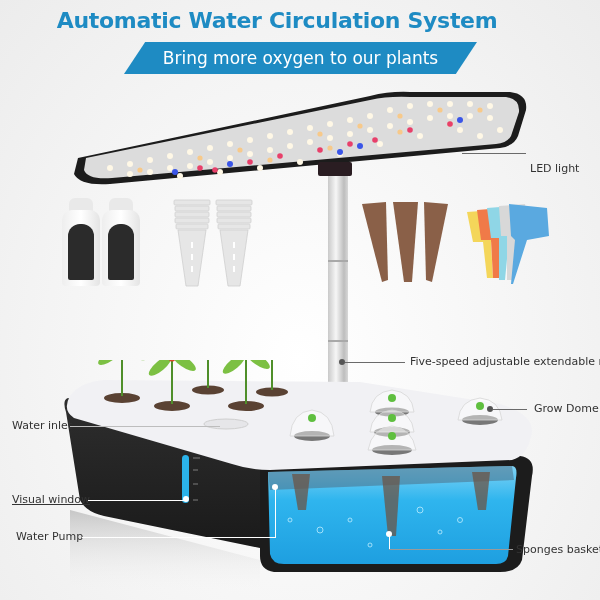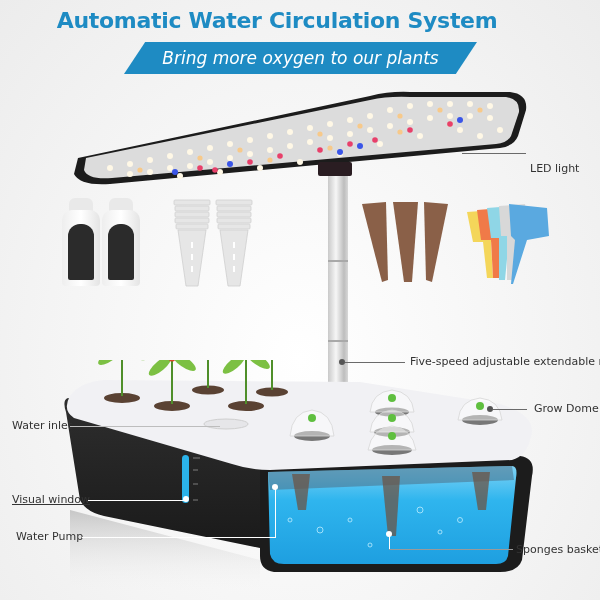--- a/index.html
+++ b/index.html
@@ -1,20 +1,20 @@
 <!DOCTYPE html>
 <html><head>
 <meta charset="utf-8">
 <style>
   html,body{margin:0;padding:0;}
   body{width:600px;height:600px;overflow:hidden;background:#f7f7f7;font-family:"DejaVu Sans","Liberation Sans",sans-serif;position:relative;}
   .bg{position:absolute;inset:0;background:radial-gradient(ellipse at 50% 60%,#ffffff 0%,#f4f4f4 60%,#ececec 100%);}
   .title{position:absolute;top:8px;left:0;width:554px;text-align:center;color:#1e8bc3;font-weight:bold;font-size:22px;letter-spacing:-0.3px;}
   .banner{position:absolute;top:42px;left:124px;width:353px;height:32px;background:#1e8bc3;clip-path:polygon(6% 0,100% 0,94% 100%,0 100%);}
-  .banner-text{position:absolute;top:42px;left:124px;width:353px;height:32px;line-height:32px;text-align:center;color:#fff;font-size:17px;font-style:italic;}
+  .banner-text{position:absolute;top:42px;left:124px;width:353px;height:32px;line-height:32px;text-align:center;color:#fff;font-size:17px;}
   
   .led-panel{position:absolute;left:70px;top:88px;width:460px;height:100px;}
   .led-panel svg{width:100%;height:100%;}
   
   .rod{position:absolute;left:328px;top:170px;width:20px;height:240px;background:linear-gradient(90deg,#c9c9c9,#f6f6f6 40%,#bdbdbd 80%,#d8d8d8);border-radius:3px;}
   .rod-seg{position:absolute;left:0;width:20px;height:2px;background:#a9a9a9;}
   .rod-cap{position:absolute;left:318px;top:162px;width:34px;height:14px;background:#2a1d22;border-radius:2px;}
   
   .bottle{position:absolute;width:38px;height:88px;top:198px;}
   .bottle .neck{position:absolute;left:7px;top:0;width:24px;height:14px;background:#e9e9e9;border-radius:6px 6px 0 0;}

